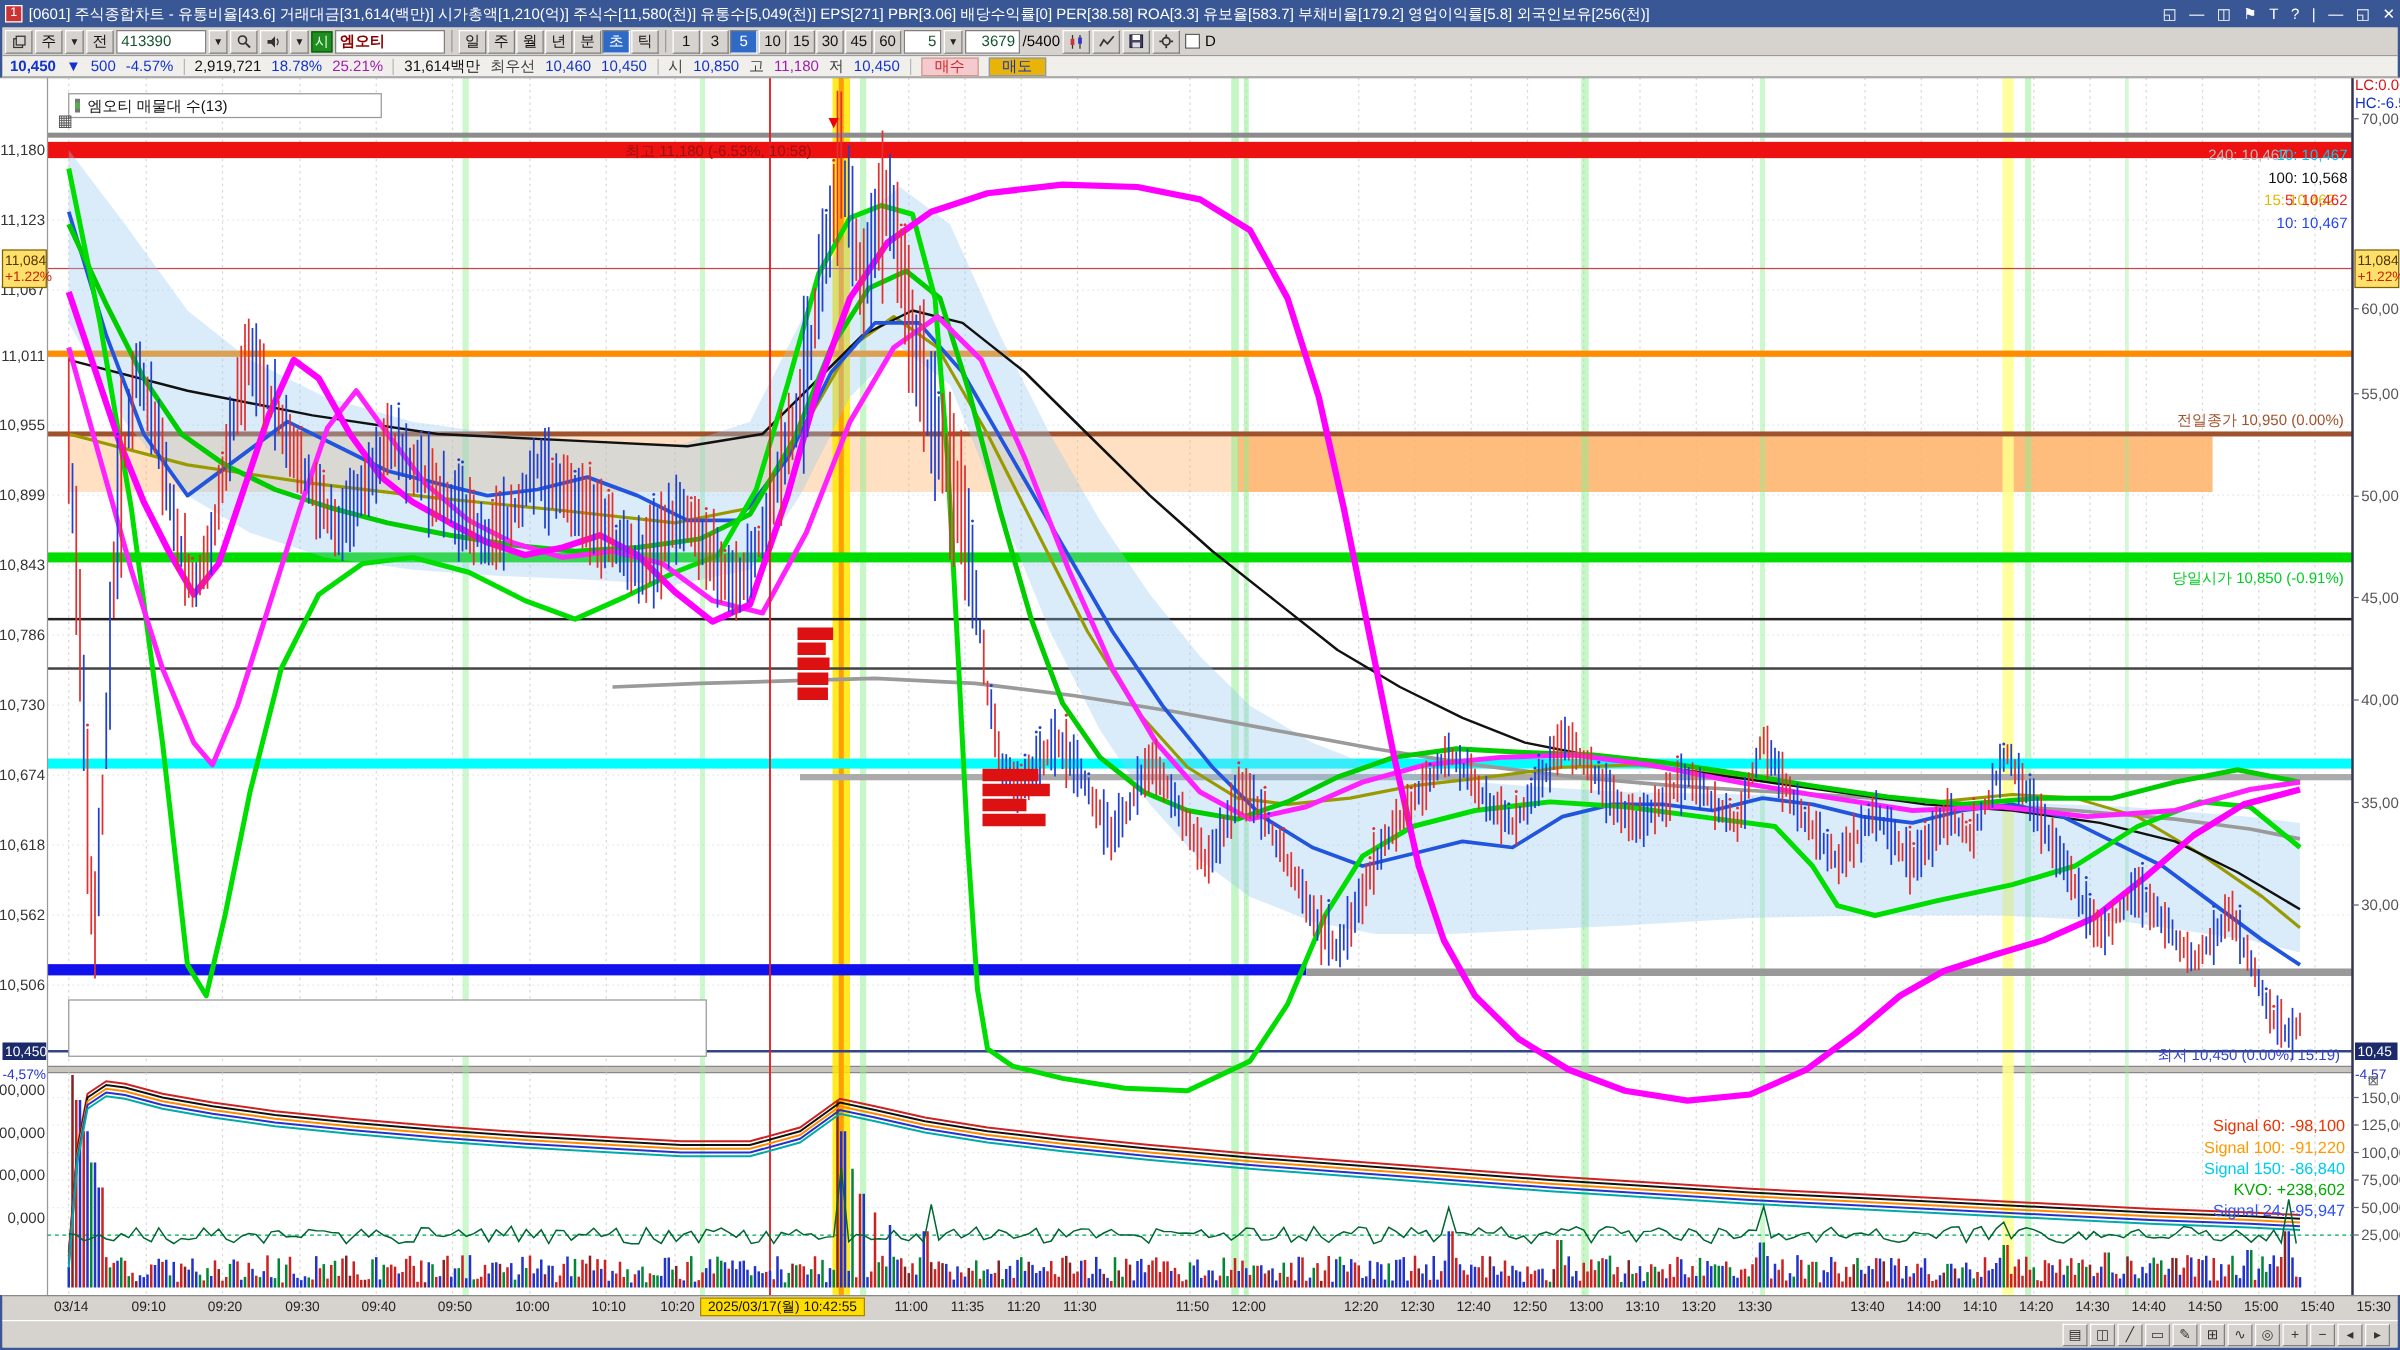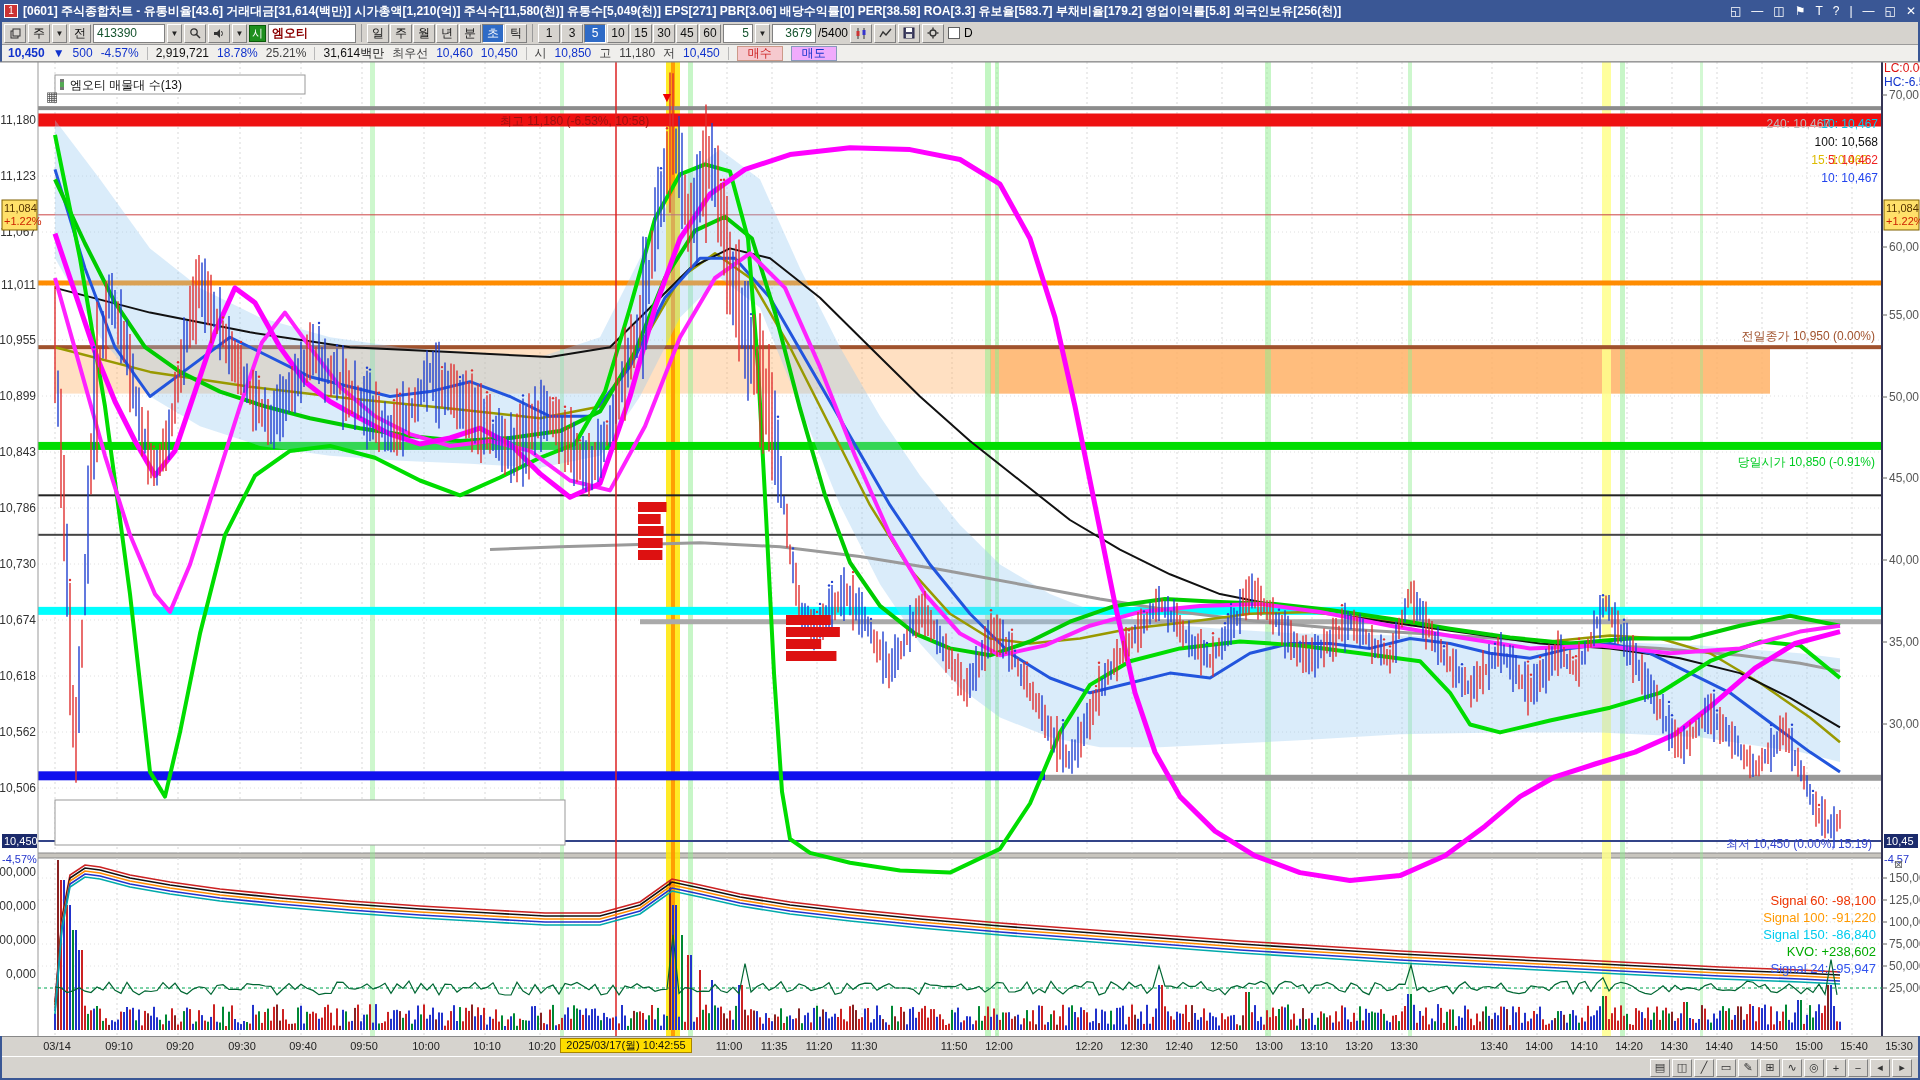--- a/index.html
+++ b/index.html
@@ -6,21 +6,21 @@
   html,body { width:1920px; height:1080px; overflow:hidden;
     font-family:"Liberation Sans","DejaVu Sans",sans-serif; background:#D6D3CE; }
   .window { position:absolute; inset:0; border:2px solid #3A5795; }
 
   
   .titlebar { position:absolute; left:0; top:0; width:100%; height:22px;
     background:#3A5795; color:#fff; display:flex; align-items:center;
     font-size:12px; z-index:5; padding:0 4px; }
   .titlebar .appicon { width:14px; height:14px; border:1px solid #fff; background:#C33;
     color:#fff; font-size:10px; line-height:12px; text-align:center; margin-right:5px; flex:0 0 auto;}
-  .titlebar .ttext { white-space:nowrap; overflow:hidden; flex:1 1 auto;font-weight:bold; }
+  .titlebar .ttext { white-space:nowrap; overflow:hidden; flex:1 1 auto; }
   .titlebar .wctl { display:flex; gap:10px; margin-left:8px; flex:0 0 auto; }
   .titlebar .wctl span { cursor:default; font-size:12px; }
 
   
   .toolbar { position:absolute; left:2px; top:22px; width:1916px; height:23px;
     background:#D6D3CE; display:flex; align-items:center; gap:2px;
     font-size:12px; z-index:5; padding:1px 2px; border-bottom:1px solid #9a9a9a; }
   .tbtn { min-width:22px; height:19px; background:#D6D3CE; border:1px solid;
     border-color:#fff #808080 #808080 #fff; display:flex; align-items:center;
     justify-content:center; padding:0 3px; color:#111; }
@@ -34,25 +34,25 @@
     align-items:center; justify-content:center; font-size:11px; border:1px solid #0a5a0a; }
   .name-field { width:88px; color:#8B0000; font-weight:bold; }
   .sep { width:1px; height:18px; background:#9a9a9a; margin:0 3px; }
   .chk { width:12px; height:12px; background:#fff; border:1px solid #606060; margin:0 2px; }
 
   
   .pricebar { position:absolute; left:2px; top:45px; width:1916px; height:17px;
     background:#F0EFEC; display:flex; align-items:center; font-size:12px;
     z-index:5; padding:0 6px; gap:8px; border-bottom:1px solid #9a9a9a; white-space:nowrap; }
   .pb-sep { width:1px; height:13px; background:#b8b8b8; }
-  .blue { color:#1133CC; } .red { color:#404040; } .blk { color:#111; }
+  .blue { color:#1133CC; } .red { color:#a21caf; } .blk { color:#111; }
   .lab { color:#404040; }
   .buybtn { background:#F6C9CE; border:1px solid #c98; color:#CC2222; padding:0 10px;
     height:15px; display:flex; align-items:center; font-size:12px; }
-  .sellbtn { background:#f0abfc; border:1px solid #89b; color:#1133CC; padding:0 10px;
+  .sellbtn { background:#eab308; border:1px solid #89b; color:#1133CC; padding:0 10px;
     height:15px; display:flex; align-items:center; font-size:12px; }
 
   
   #chart-svg { position:absolute; left:0; top:0; z-index:1; }
 
   
   .timeaxis { position:absolute; left:2px; top:1036px; width:1916px; height:20px;
     background:#D6D3CE; border-top:1px solid #888; z-index:4; font-size:11px; color:#222; }
   .tlabel { position:absolute; top:3px; transform:translateX(-50%); white-space:nowrap; }
   .timebox { position:absolute; top:1px; left:558px; width:132px; height:15px;

